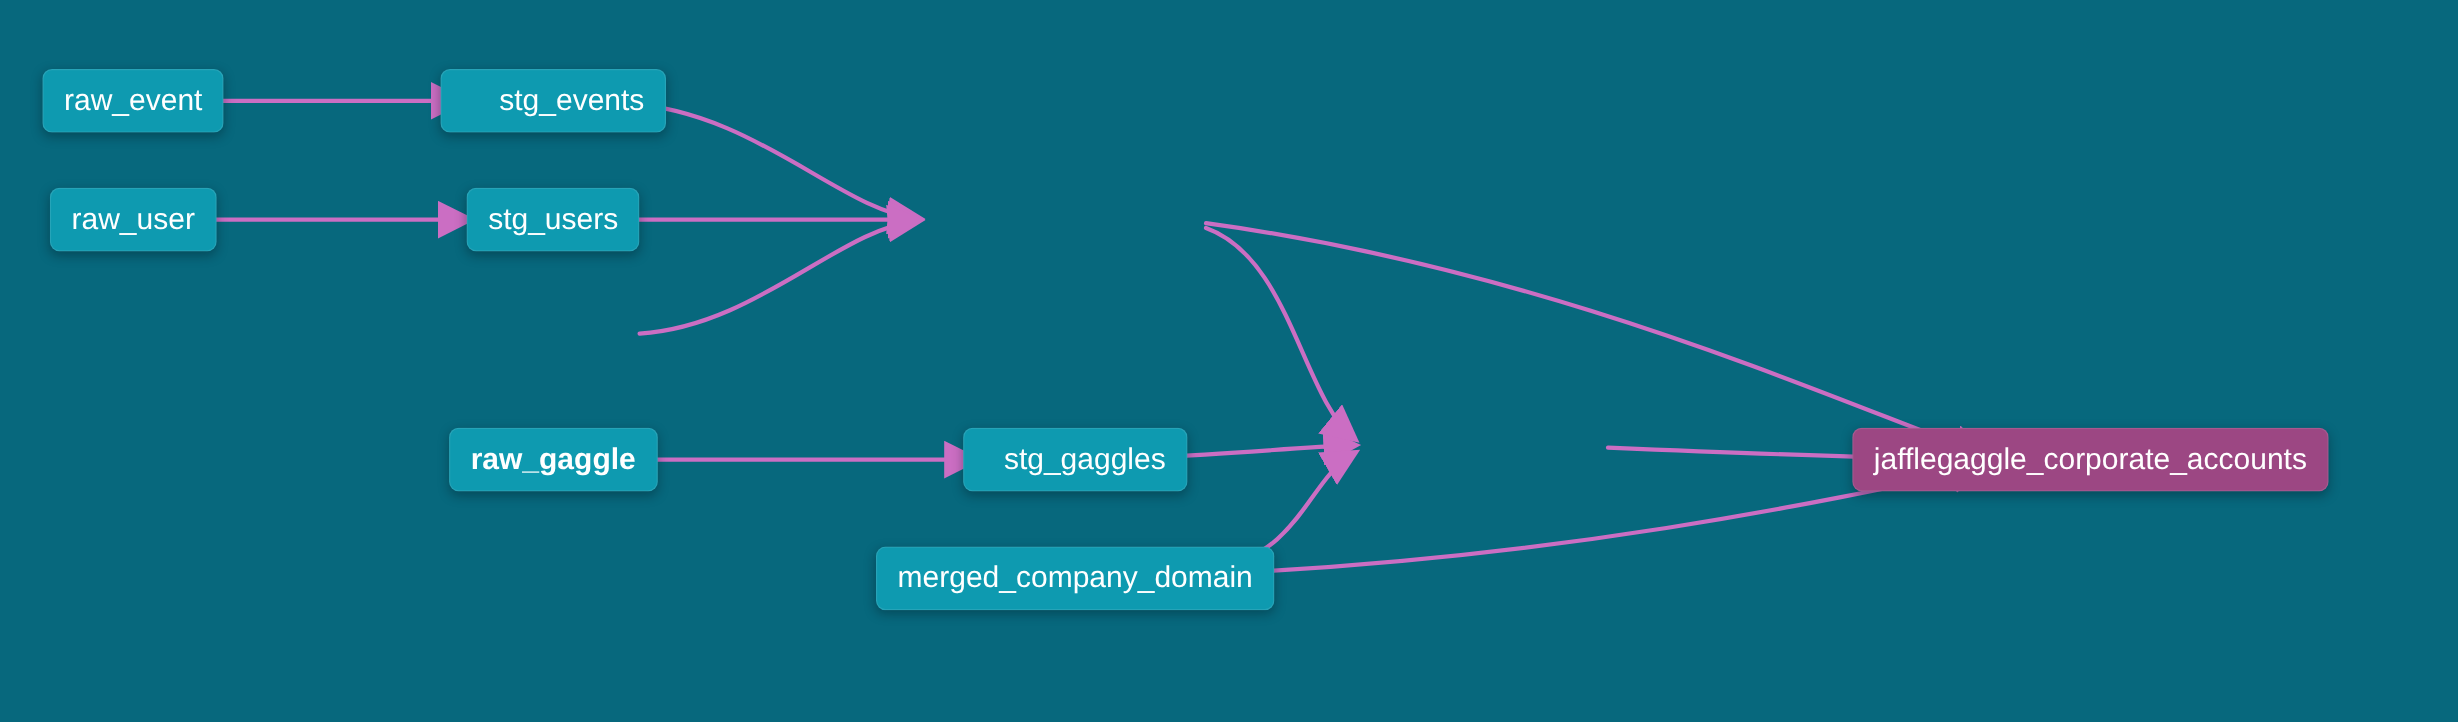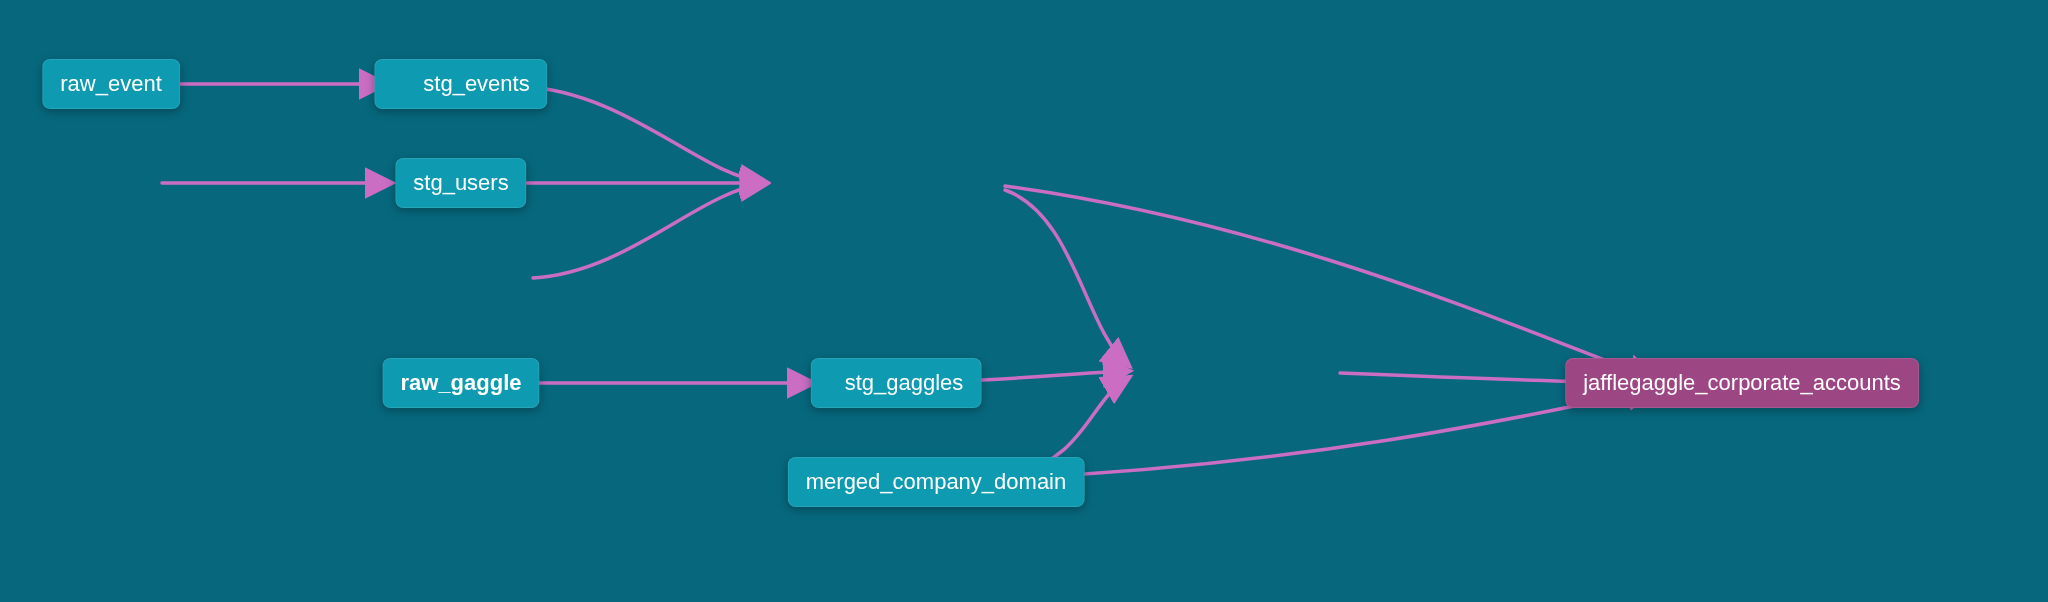--- a/index.html
+++ b/index.html
@@ -35,41 +35,41 @@
     stroke-width:3.5;
     stroke-linecap:round;
   }
   .arrowhead{ fill:var(--edge); }
   .node{
     position:absolute;
     z-index:2;
     transform:translate(-50%,-50%);
     background:var(--node);
     color:var(--text);
-    font-size:22px;
+    font-size:25px;
     line-height:1;
     padding:13px 17px;
     border-radius:8px;
     white-space:nowrap;
     box-shadow:0 3px 9px rgba(0,20,28,0.35);
     border:1px solid rgba(255,255,255,0.10);
     cursor:pointer;
   }
   .node.highlight{ background:var(--highlight-node); }
   
   #n-raw_event{left:111px;top:84px;}
   #n-stg_events{left:461px;top:84px;padding-left:48px;}
   #n-raw_user{left:111px;top:183px;}
   #n-stg_users{left:461px;top:183px;}
   #n-merged_user{left:461px;top:282px;}
   #n-jafflegaggle_contacts{left:896px;top:183px;}
   #n-raw_gaggle{left:461px;top:383px;font-weight:bold;}
   #n-stg_gaggles{left:896px;top:383px;padding-left:33px;}
   #n-jafflegaggle_facts{left:1246px;top:371px;}
-  #n-merged_company_domain{left:896px;top:482px;margin-left:40px;}
+  #n-merged_company_domain{left:896px;top:482px;}
   #n-jafflegaggle_corporate_accounts{left:1742px;top:383px;}
 </style>
 </head>
 <body>
 
 <div class="canvas">
 
   <svg class="edges" viewBox="0 0 2048 602" xmlns="http://www.w3.org/2000/svg">
     <defs>
       <marker id="arrow" viewBox="0 0 10 10" refX="8" refY="5" markerWidth="9" markerHeight="9" orient="auto-start-reverse">
@@ -89,20 +89,23 @@
     <path class="edge" d="M1340,373 C 1460,378 1560,382 1652,383" marker-end="url(#arrow)"></path>
     <path class="edge" d="M1015,478 C 1300,465 1520,418 1652,390" marker-end="url(#arrow)"></path>
   </svg>
 
   <div class="node" id="n-raw_event">
     <span>raw_event</span>
   </div>
   <div class="node" id="n-stg_events">
     <span>stg_events</span>
   </div>
+  <div class="node" id="n-raw_user">
+    <span>raw_user</span>
+  </div>
   <div class="node" id="n-stg_users">
     <span>stg_users</span>
   </div>
   <div class="node" id="n-raw_gaggle">
     <span>raw_gaggle</span>
   </div>
   <div class="node" id="n-stg_gaggles">
     <span>stg_gaggles</span>
   </div>
   <div class="node" id="n-merged_company_domain">

